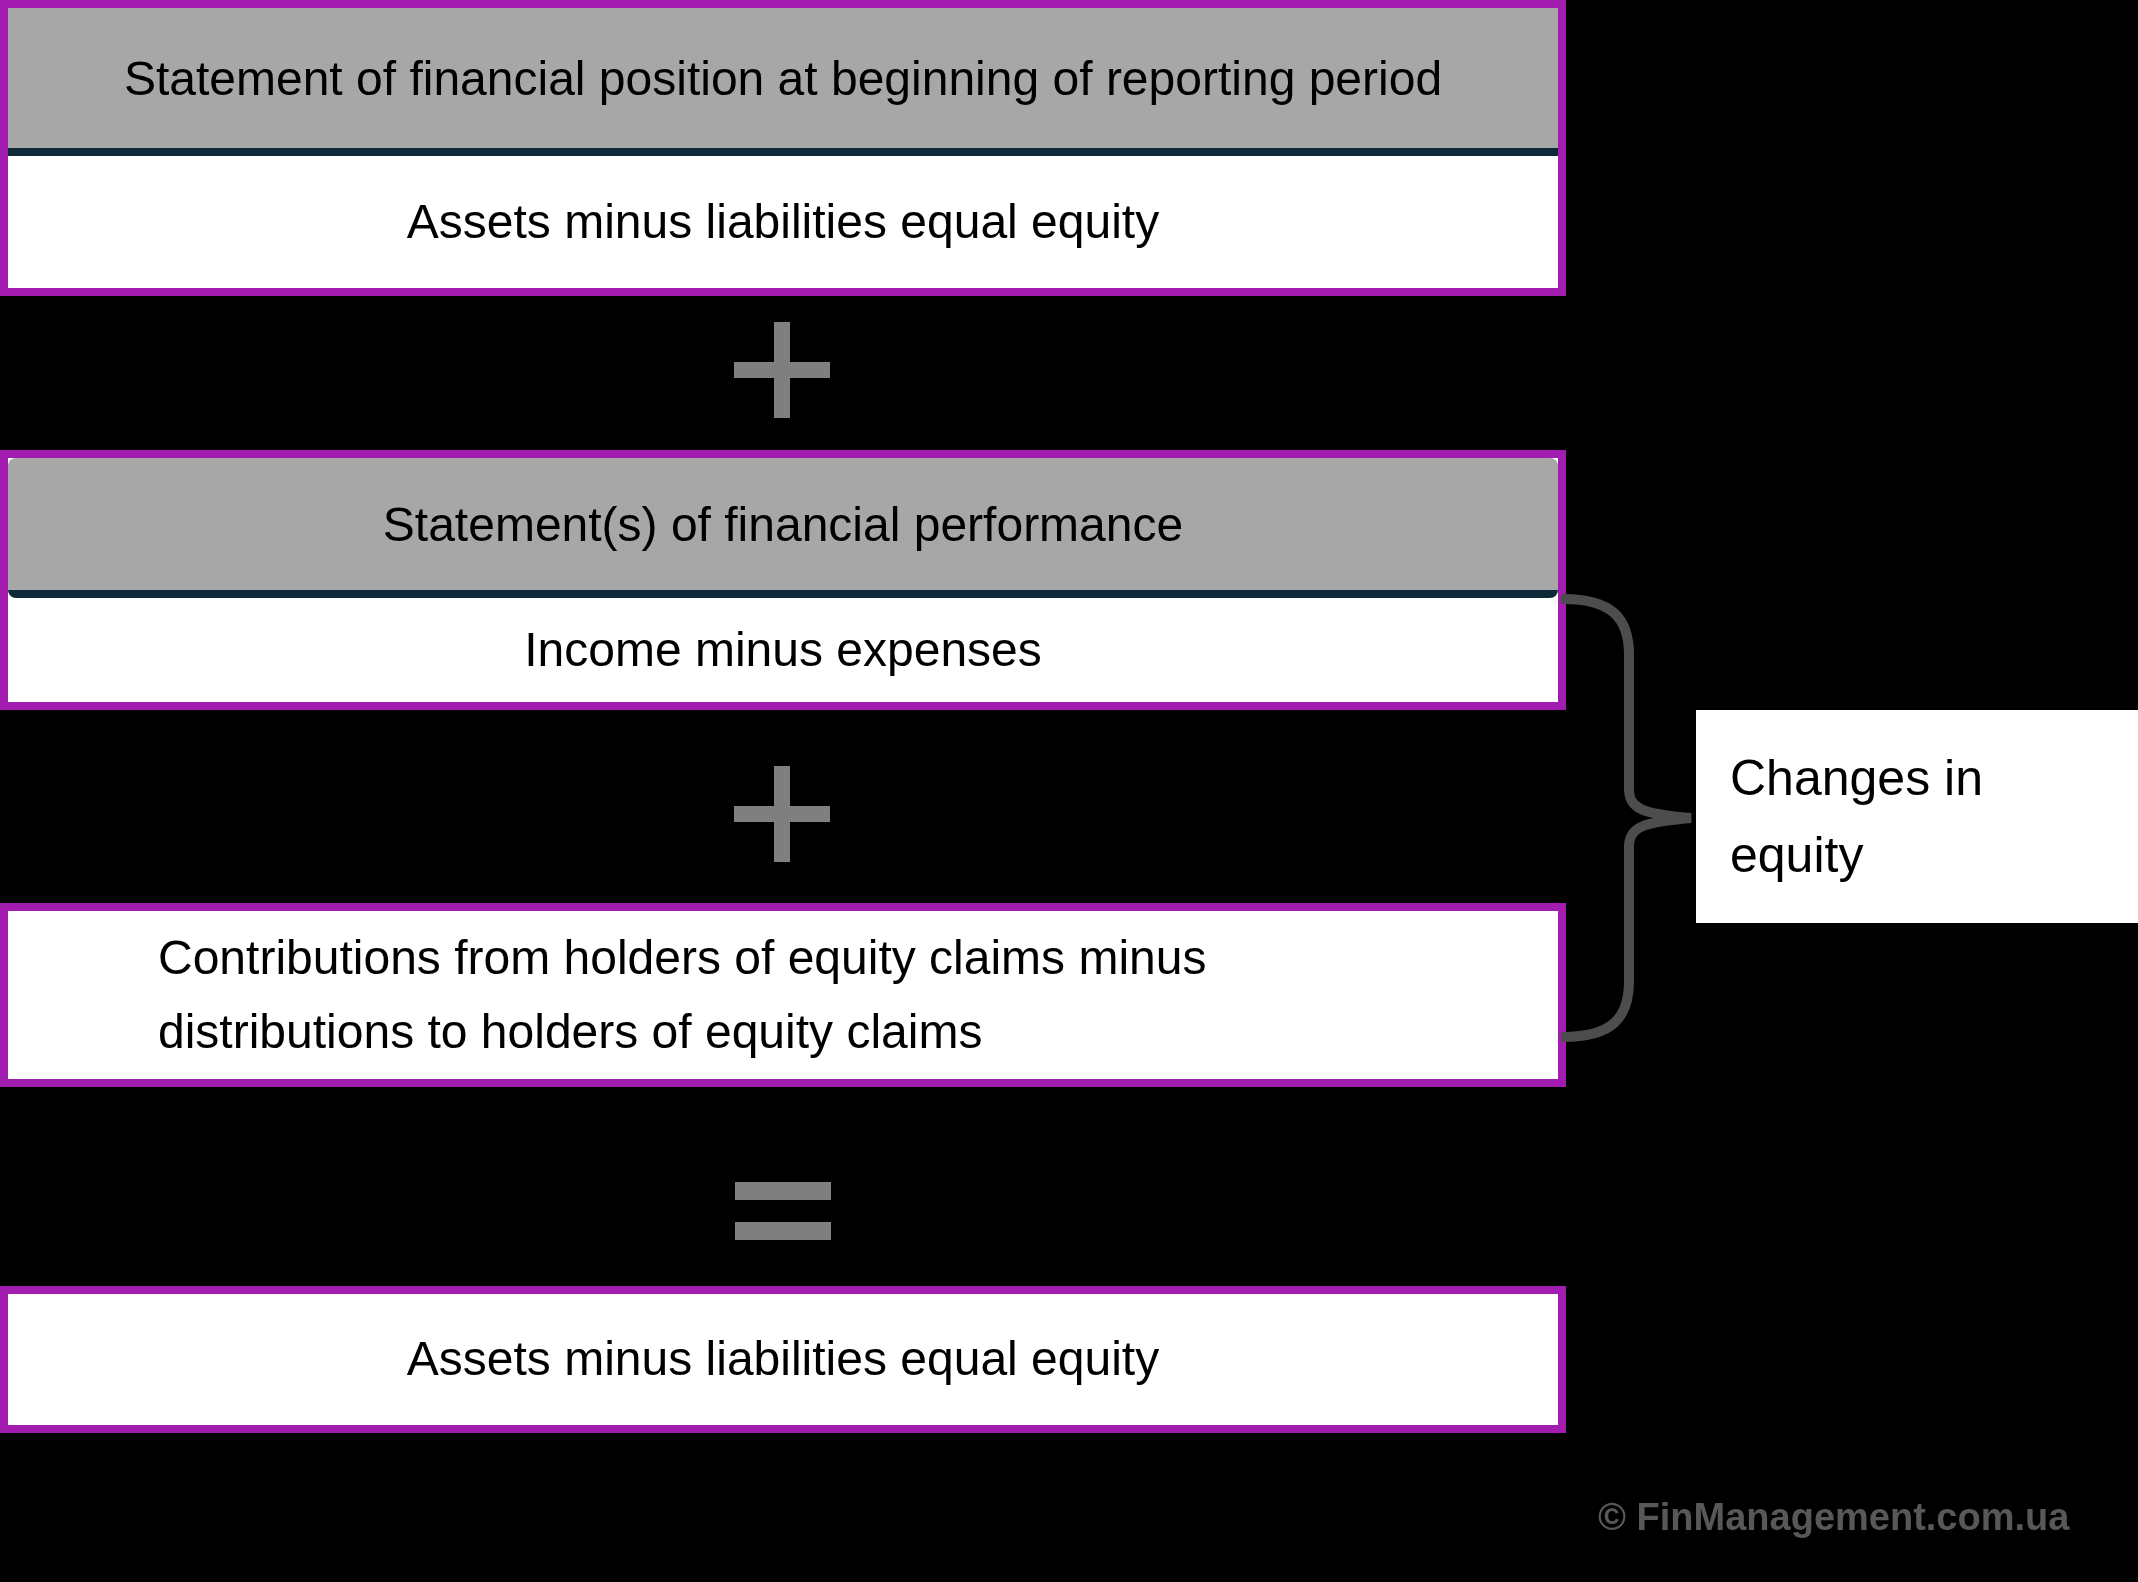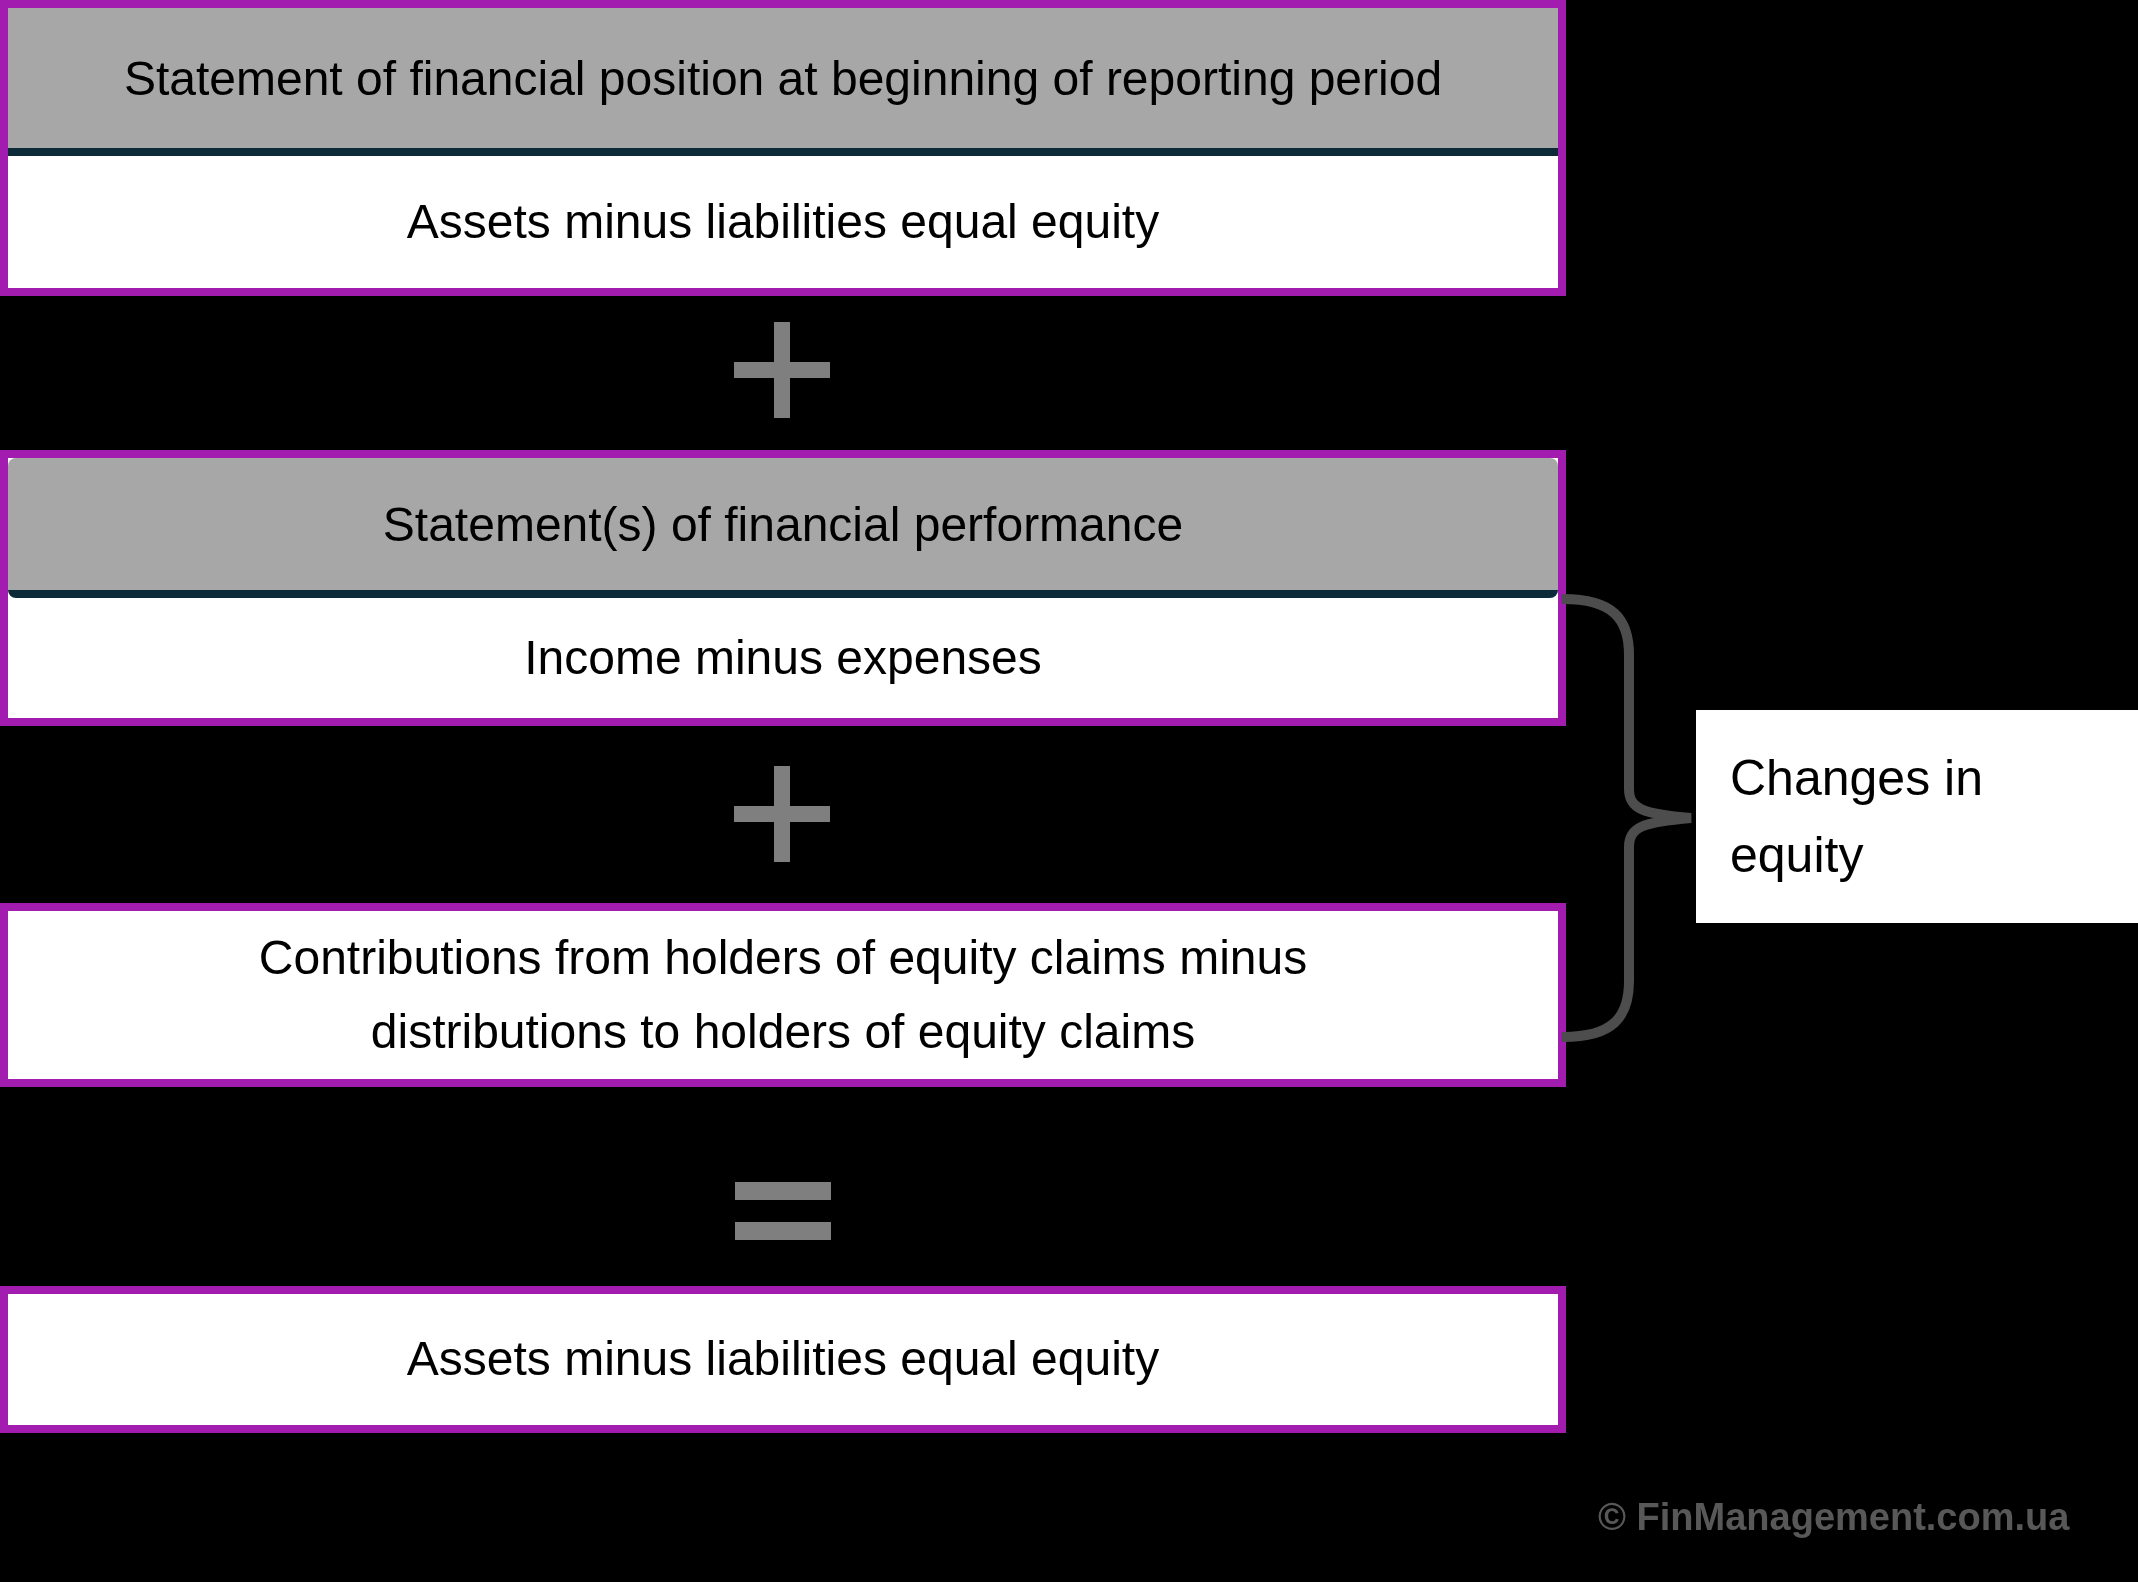--- a/index.html
+++ b/index.html
@@ -29,29 +29,28 @@
     font-size: 48px;
     white-space: nowrap;
     text-align: center;
   }
   .box-body {
     background: #ffffff;
     display: flex;
     align-items: center;
     justify-content: center;
     font-size: 48px;
-    text-align: center;
     line-height: 1.55;
   }
   #box-1 { top: 0; }
   #box-1 .box-header { height: 140px; }
   #box-1 .box-body   { height: 132px; }
   #box-2 { top: 450px; }
   #box-2 .box-header { height: 132px; border-radius: 8px; }
-  #box-2 .box-body   { height: 120px; }
+  #box-2 .box-body   { height: 104px; }
   #box-3 { top: 903px; }
   #box-3 .box-body   { height: 168px; padding: 0 150px; }
   #box-4 { top: 1286px; }
   #box-4 .box-header { height: 136px; }
   #box-4 .box-body   { height: 131px; }
 
   .operator-svg { position: absolute; display: block; }
   #plus-1  { left: 734px; top: 322px; }
   #plus-2  { left: 734px; top: 766px; }
   #equals-1 { left: 735px; top: 1182px; }

